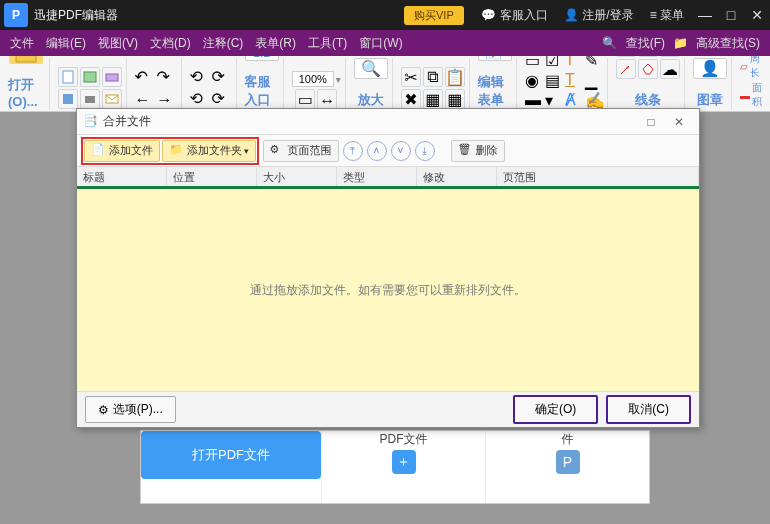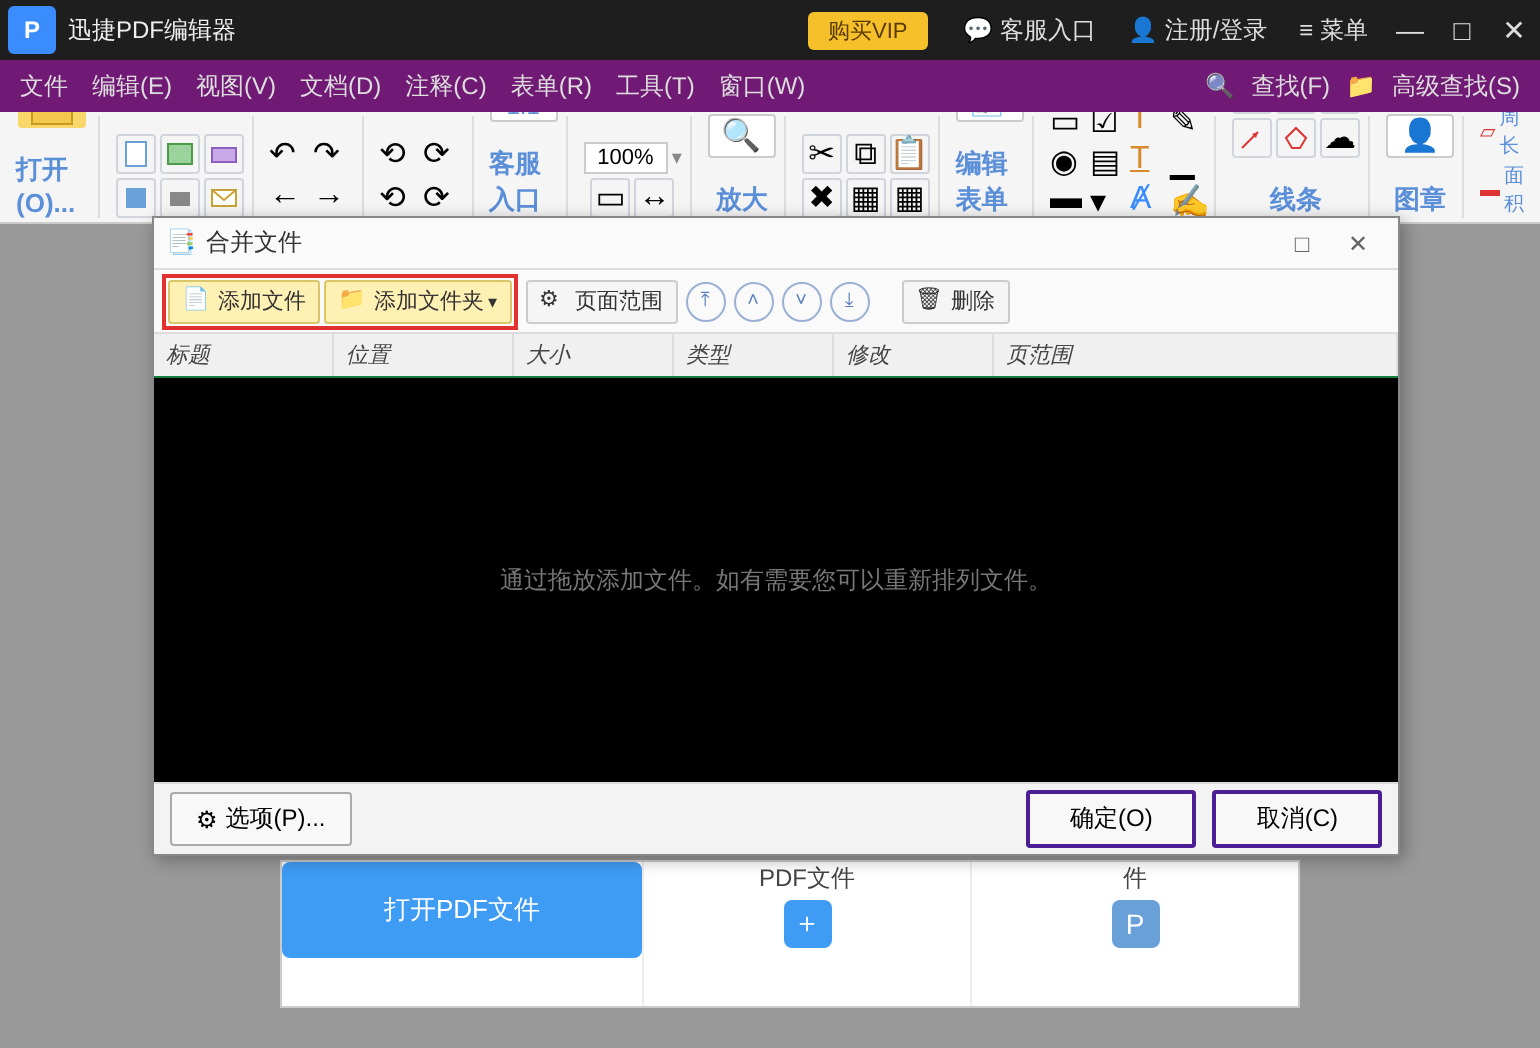--- a/index.html
+++ b/index.html
@@ -35,24 +35,24 @@
 .dlg-title .spacer { flex:1; }
 .dlg-title .wbtn { width:28px; text-align:center; color:#666; cursor:pointer; }
 
 .dlg-toolbar { height:32px; display:flex; align-items:center; padding:2px 4px; gap:4px; border-bottom:1px solid #ddd; }
 .redbox { border:2px solid #e03030; padding:1px; display:flex; gap:2px; }
 .tbutton { display:flex; align-items:center; gap:2px; padding:2px 6px; border:1px solid #d9c66a; background:#fff1b3; font-size:11px; color:#333; cursor:pointer; border-radius:2px; }
 .tbutton.plain { background:#f5f5f5; border-color:#ccc; }
 .tbutton .tico { width:16px; height:16px; }
 .navbtn { width:20px; height:20px; border:1px solid #9ab0d4; border-radius:50%; display:flex; align-items:center; justify-content:center; color:#5a7fc0; font-size:10px; cursor:pointer; }
 
-.dlg-header { height:22px; display:flex; border-bottom:1px solid #15803d; font-size:11px; color:#444; background:#f0f0f0;font-style:italic; }
+.dlg-header { height:22px; display:flex; border-bottom:3px solid #15803d; font-size:11px; color:#444; background:#f0f0f0; }
 .dlg-header .col { padding:3px 6px; border-right:1px solid #ddd; }
 
-.dlg-body { flex:1; display:flex; align-items:center; justify-content:center; background:#000000; font-size:12px; color:#777; }
+.dlg-body { flex:1; display:flex; align-items:center; justify-content:center; background:#fef9c3; font-size:12px; color:#777; }
 
 .dlg-footer { height:36px; display:flex; align-items:center; padding:4px 8px; gap:8px; border-top:1px solid #ddd; background:#f3f3f3; }
 .dlg-footer .fspacer { flex:1; }
 .fbtn { padding:4px 20px; border:2px solid #4c1d95; background:#f8f8f8; font-size:12px; border-radius:2px; cursor:pointer; }
 .optbtn { display:flex; align-items:center; gap:4px; padding:4px 12px; border:1px solid #aaa; background:#f8f8f8; font-size:12px; border-radius:2px; cursor:pointer; }
 
 .bottomcards { position:absolute; left:140px; bottom:20px; width:510px; height:74px; background:#fff; border:1px solid #ccc; display:flex; }
 .bottomcards .card { flex:1; display:flex; flex-direction:column; align-items:center; justify-content:flex-start; font-size:12px; color:#444; border-right:1px solid #eee; }
 .bottomcards .card:last-child { border-right:none; }
 .bottomcards .openbtn { width:180px; height:48px; background:#3e9cf5; color:#fff; border-radius:4px; display:flex; align-items:center; justify-content:center; font-size:13px; }

